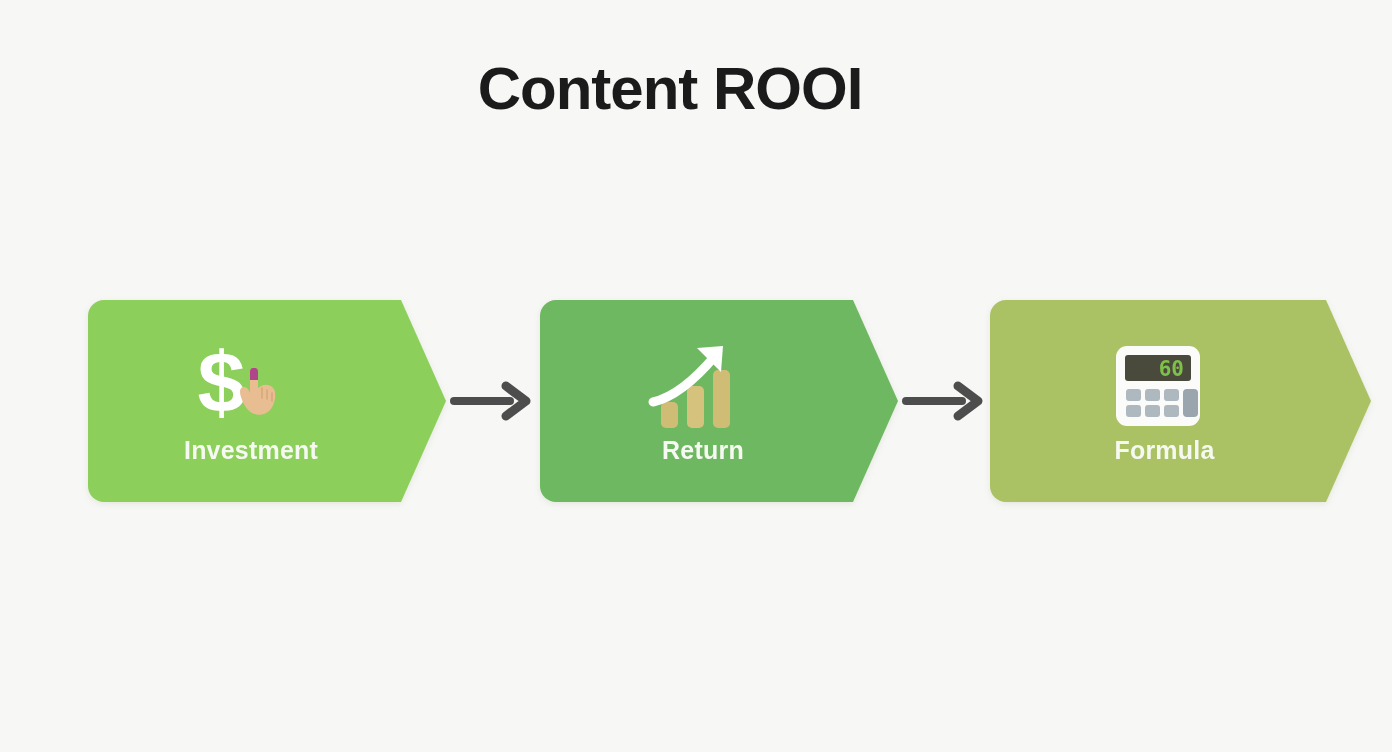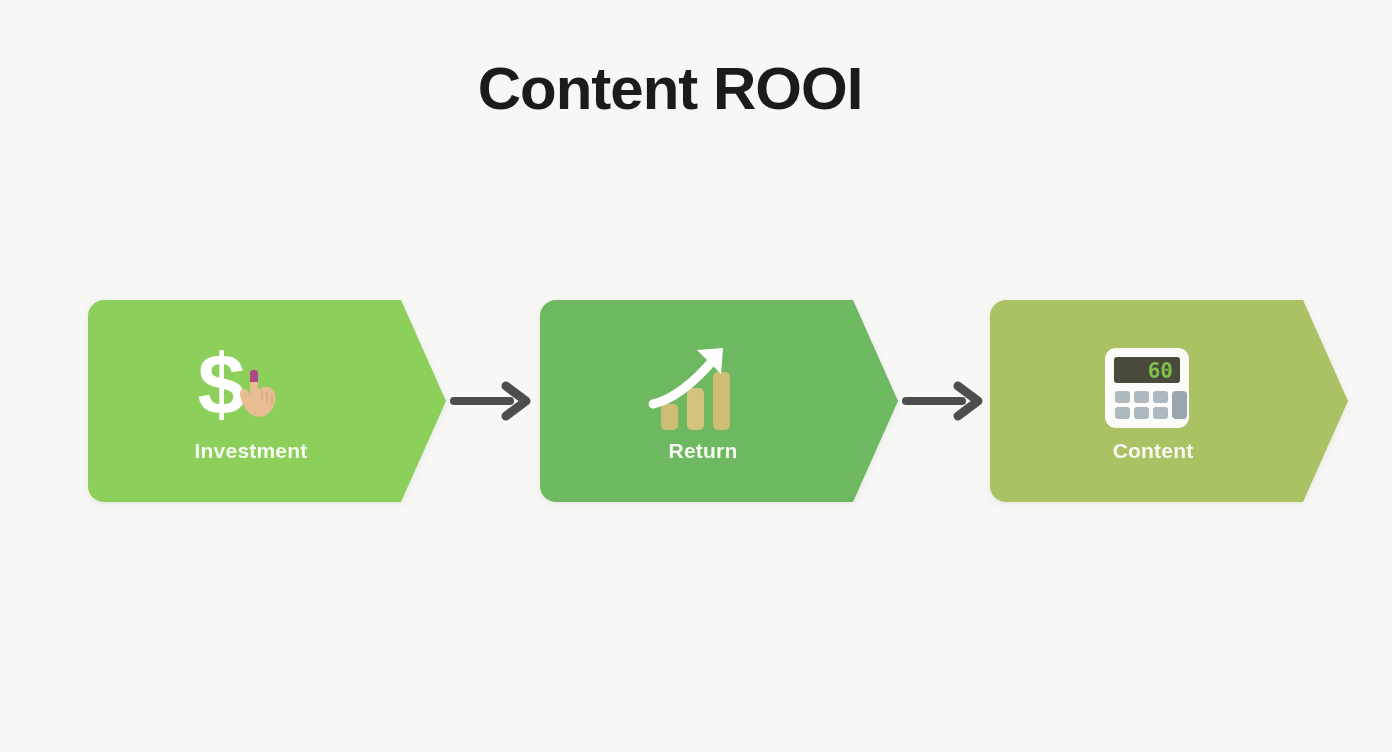--- a/index.html
+++ b/index.html
@@ -67,32 +67,32 @@
   .stage-icon {
     height: 92px;
     width: 118px;
     position: relative;
     margin-bottom: 6px;
     display: flex;
     align-items: center;
     justify-content: center;
   }
   .stage-label {
-    font-size: 21px;
+    font-size: 25px;
     font-weight: bold;
     color: #f6f9f1;
     letter-spacing: 0.2px;
     line-height: 1;
     margin-left: 13px;
   }
 
   
   #stage-0 { left: 0px;   width: 358px; }
   #stage-1 { left: 452px; width: 358px; }
-  #stage-2 { left: 902px; width: 358px; }
+  #stage-2 { left: 902px; width: 358px; padding-left: 23px; }
 
   
   .arrow {
     position: absolute;
     top: 78px;
     height: 46px;
     width: 84px;
   }
   #arrow-0 { left: 362px; }
   #arrow-1 { left: 814px; }
@@ -195,17 +195,17 @@
           <text x="76" y="36" font-family="'DejaVu Sans Mono', monospace" font-size="21" font-weight="bold" fill="#7fc04a" text-anchor="end">60</text>
           <rect x="18" y="49" width="15" height="12" rx="3" fill="#aeb8bf"></rect>
           <rect x="37" y="49" width="15" height="12" rx="3" fill="#aeb8bf"></rect>
           <rect x="56" y="49" width="15" height="12" rx="3" fill="#aeb8bf"></rect>
           <rect x="18" y="65" width="15" height="12" rx="3" fill="#aeb8bf"></rect>
           <rect x="37" y="65" width="15" height="12" rx="3" fill="#aeb8bf"></rect>
           <rect x="56" y="65" width="15" height="12" rx="3" fill="#aeb8bf"></rect>
           <rect x="75" y="49" width="15" height="28" rx="4" fill="#9aa5ad"></rect>
         </svg>
       </div>
-      <div class="stage-label" style="color: rgb(246, 249, 241);">Content</div>
+      <div class="stage-label" style="color: rgb(246, 249, 241);">Formula</div>
     </div>
   </div>
 
 </div>
 
 </body></html>

